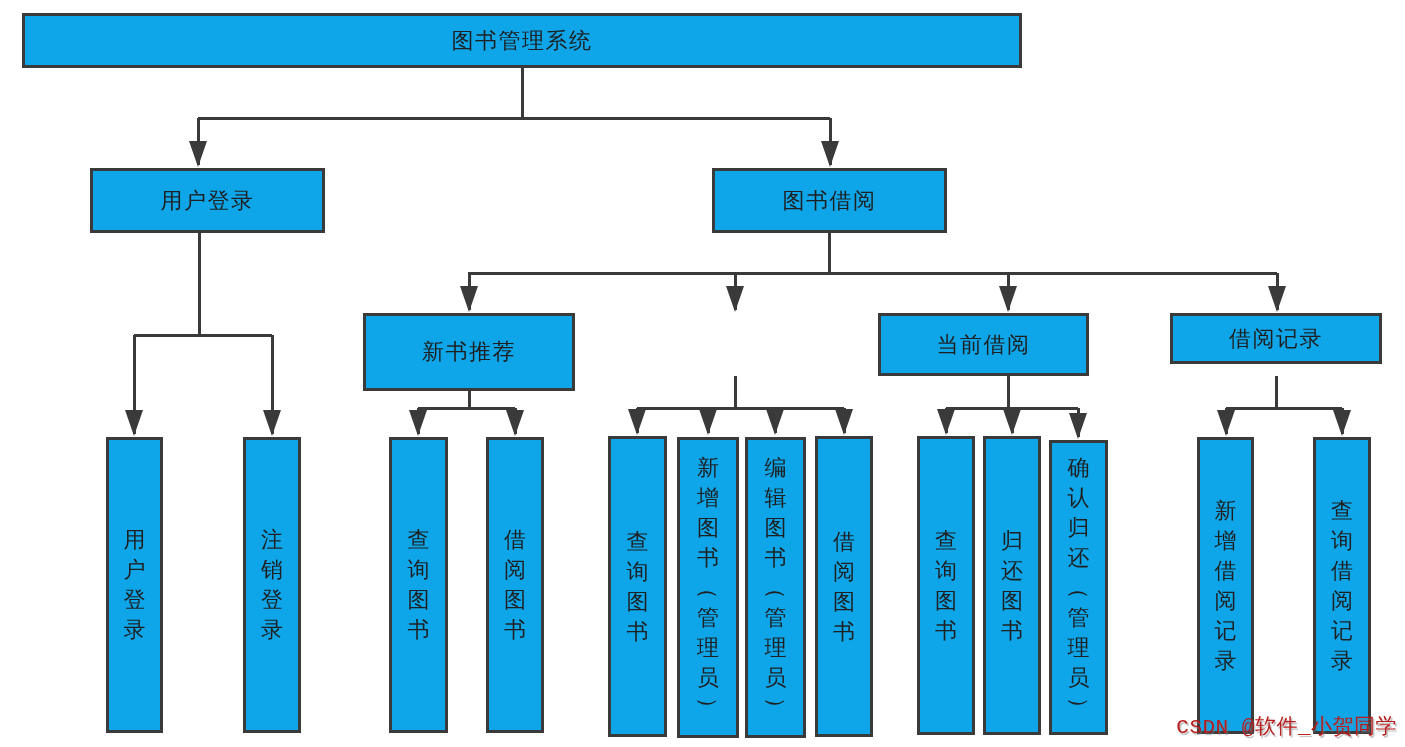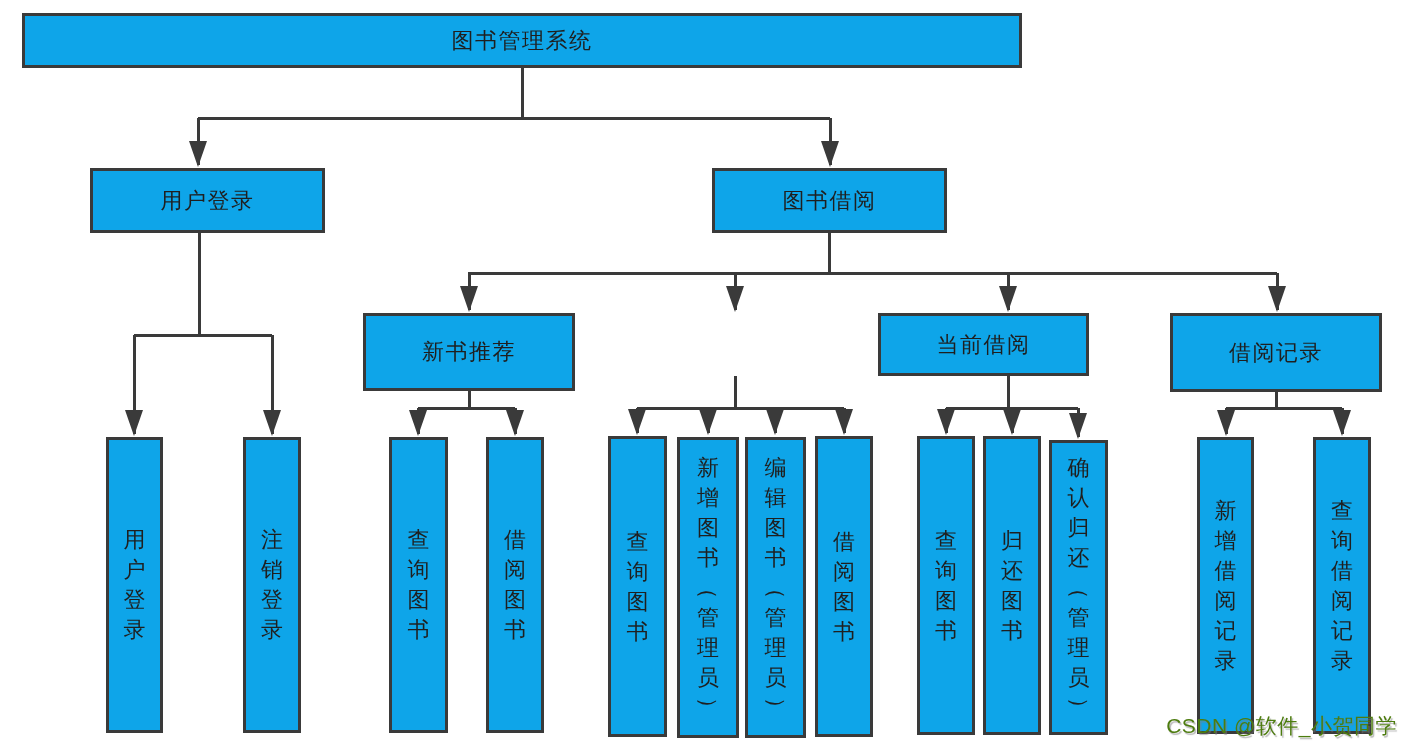--- a/index.html
+++ b/index.html
@@ -12,23 +12,24 @@
   .box{
     position:absolute;box-sizing:border-box;border:3px solid #3a3a3a;background:#0ea5e9;
     display:flex;align-items:center;justify-content:center;color:#1f1f1f;
   }
   .box.h .hlabel{font-size:22px;letter-spacing:1.5px;white-space:nowrap;}
   .box.v{flex-direction:column;}
   .vchar{font-size:22px;line-height:30px;display:block;text-align:center;}
   .vchar.rot{transform:rotate(90deg);}
   .watermark{
     position:absolute;right:8px;bottom:7px;z-index:3;
-    font-size:21px;letter-spacing:0.5px;color:#4d7c0f;
+    font-size:21px;letter-spacing:0.5px;color:#b91c1c;
     text-shadow:1.5px 1.5px 1px rgba(125,125,125,0.55);
     white-space:nowrap;
+    font-family:Liberation Mono, monospace;
   }
 </style>
 </head>
 <body>
 
 <div id="canvas">
 
   <svg id="connectors" width="1405" height="747" viewBox="0 0 1405 747">
     <defs>
       <marker id="arrow" markerUnits="userSpaceOnUse" markerWidth="26" markerHeight="18" refX="24" refY="9" orient="auto">
@@ -155,21 +156,21 @@
         <span class="vchar">确</span>
         <span class="vchar">认</span>
         <span class="vchar">归</span>
         <span class="vchar">还</span>
         <span class="vchar rot">（</span>
         <span class="vchar">管</span>
         <span class="vchar">理</span>
         <span class="vchar">员</span>
         <span class="vchar rot">）</span>
       </div>
-      <div class="box h" style="left: 1170px; top: 313px; width: 212px; height: 79px;">
+      <div class="box h" style="left: 1170px; top: 313px; width: 212px; height: 51px;">
         <span class="hlabel">借阅记录</span>
       </div>
       <div class="box v" style="left: 1197px; top: 437px; width: 57px; height: 297px;">
         <span class="vchar">新</span>
         <span class="vchar">增</span>
         <span class="vchar">借</span>
         <span class="vchar">阅</span>
         <span class="vchar">记</span>
         <span class="vchar">录</span>
       </div>

